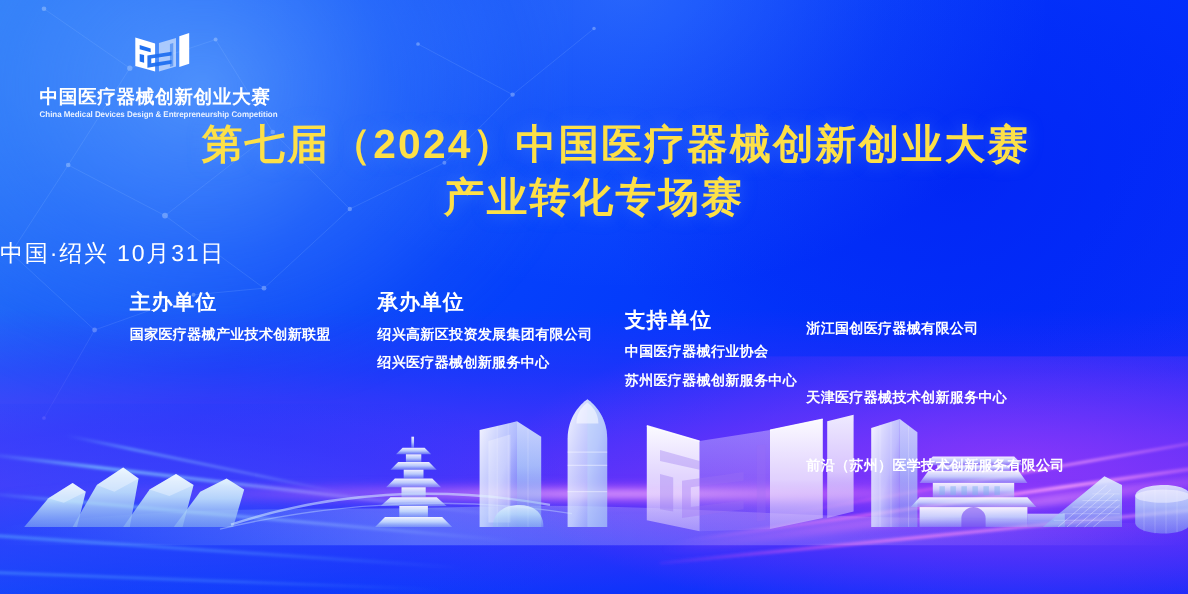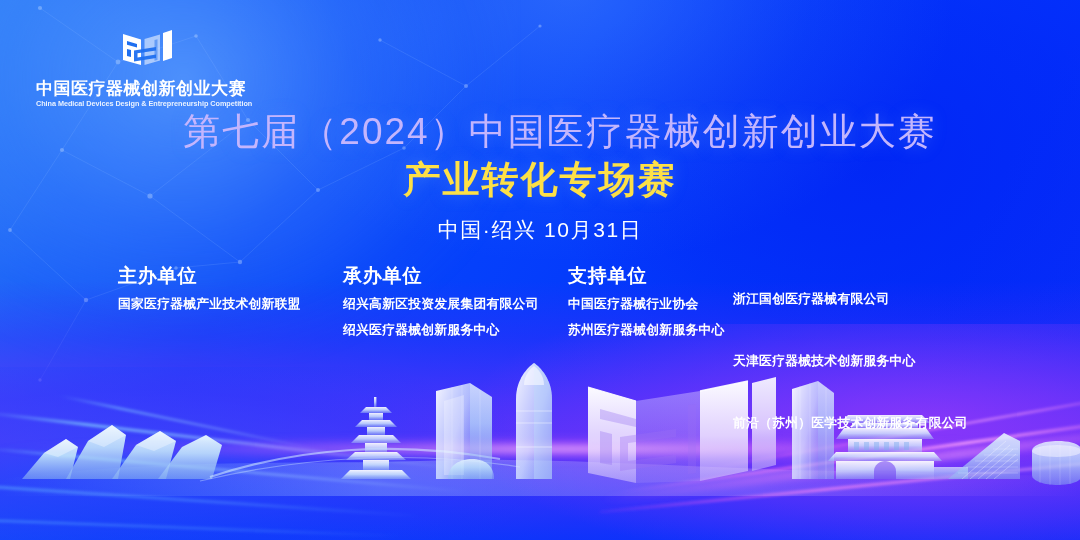--- a/index.html
+++ b/index.html
@@ -162,63 +162,63 @@
   }
 
   
   .title-wrap {
     position: absolute;
     left: 0; right: 0;
     top: 108px;
     text-align: center;
   }
   .title-main {
-    color: #c4b5fd;
+    color: #fde047;
     font-size: 37px;
-    font-weight: 400;
+    font-weight: 700;
     letter-spacing: 2.0px;
     line-height: 1.30;
     text-shadow: 0 0 16px rgba(90,150,255,0.45);
     white-space: nowrap;
     padding-left: 40px;
   }
   .title-sub2 {
     color: #fde047;
     font-size: 37px;
     font-weight: 700;
     letter-spacing: 2.0px;
     line-height: 1.30;
     text-shadow: 0 0 16px rgba(90,150,255,0.45);
     white-space: nowrap;
   }
   .venue {
     position: absolute;
     left: 0; right: 0;
     top: 216px;
-    text-align: center;
+    text-align: left;
     color: #ffffff;
     font-size: 21px;
     font-weight: 400;
     letter-spacing: 1.6px;
     white-space: nowrap;
   }
 
   
   .orgs {
     position: absolute;
     left: 118px;
     top: 266px;
     width: 880px;
     display: flex;
     align-items: flex-start;
   }
   .org-col { display: flex; flex-direction: column; }
   .org-col.c1 { width: 225px; }
   .org-col.c2 { width: 225px; }
-  .org-col.c3 { width: 165px; }
+  .org-col.c3 { width: 165px; margin-top: 16px; }
   .org-col.c4 { width: 260px; padding-top: 27px; gap: 36px; }
   .org-head {
     color: #ffffff;
     font-size: 19px;
     font-weight: 700;
     letter-spacing: 0.8px;
     line-height: 1;
     margin-bottom: 13px;
     white-space: nowrap;
   }

